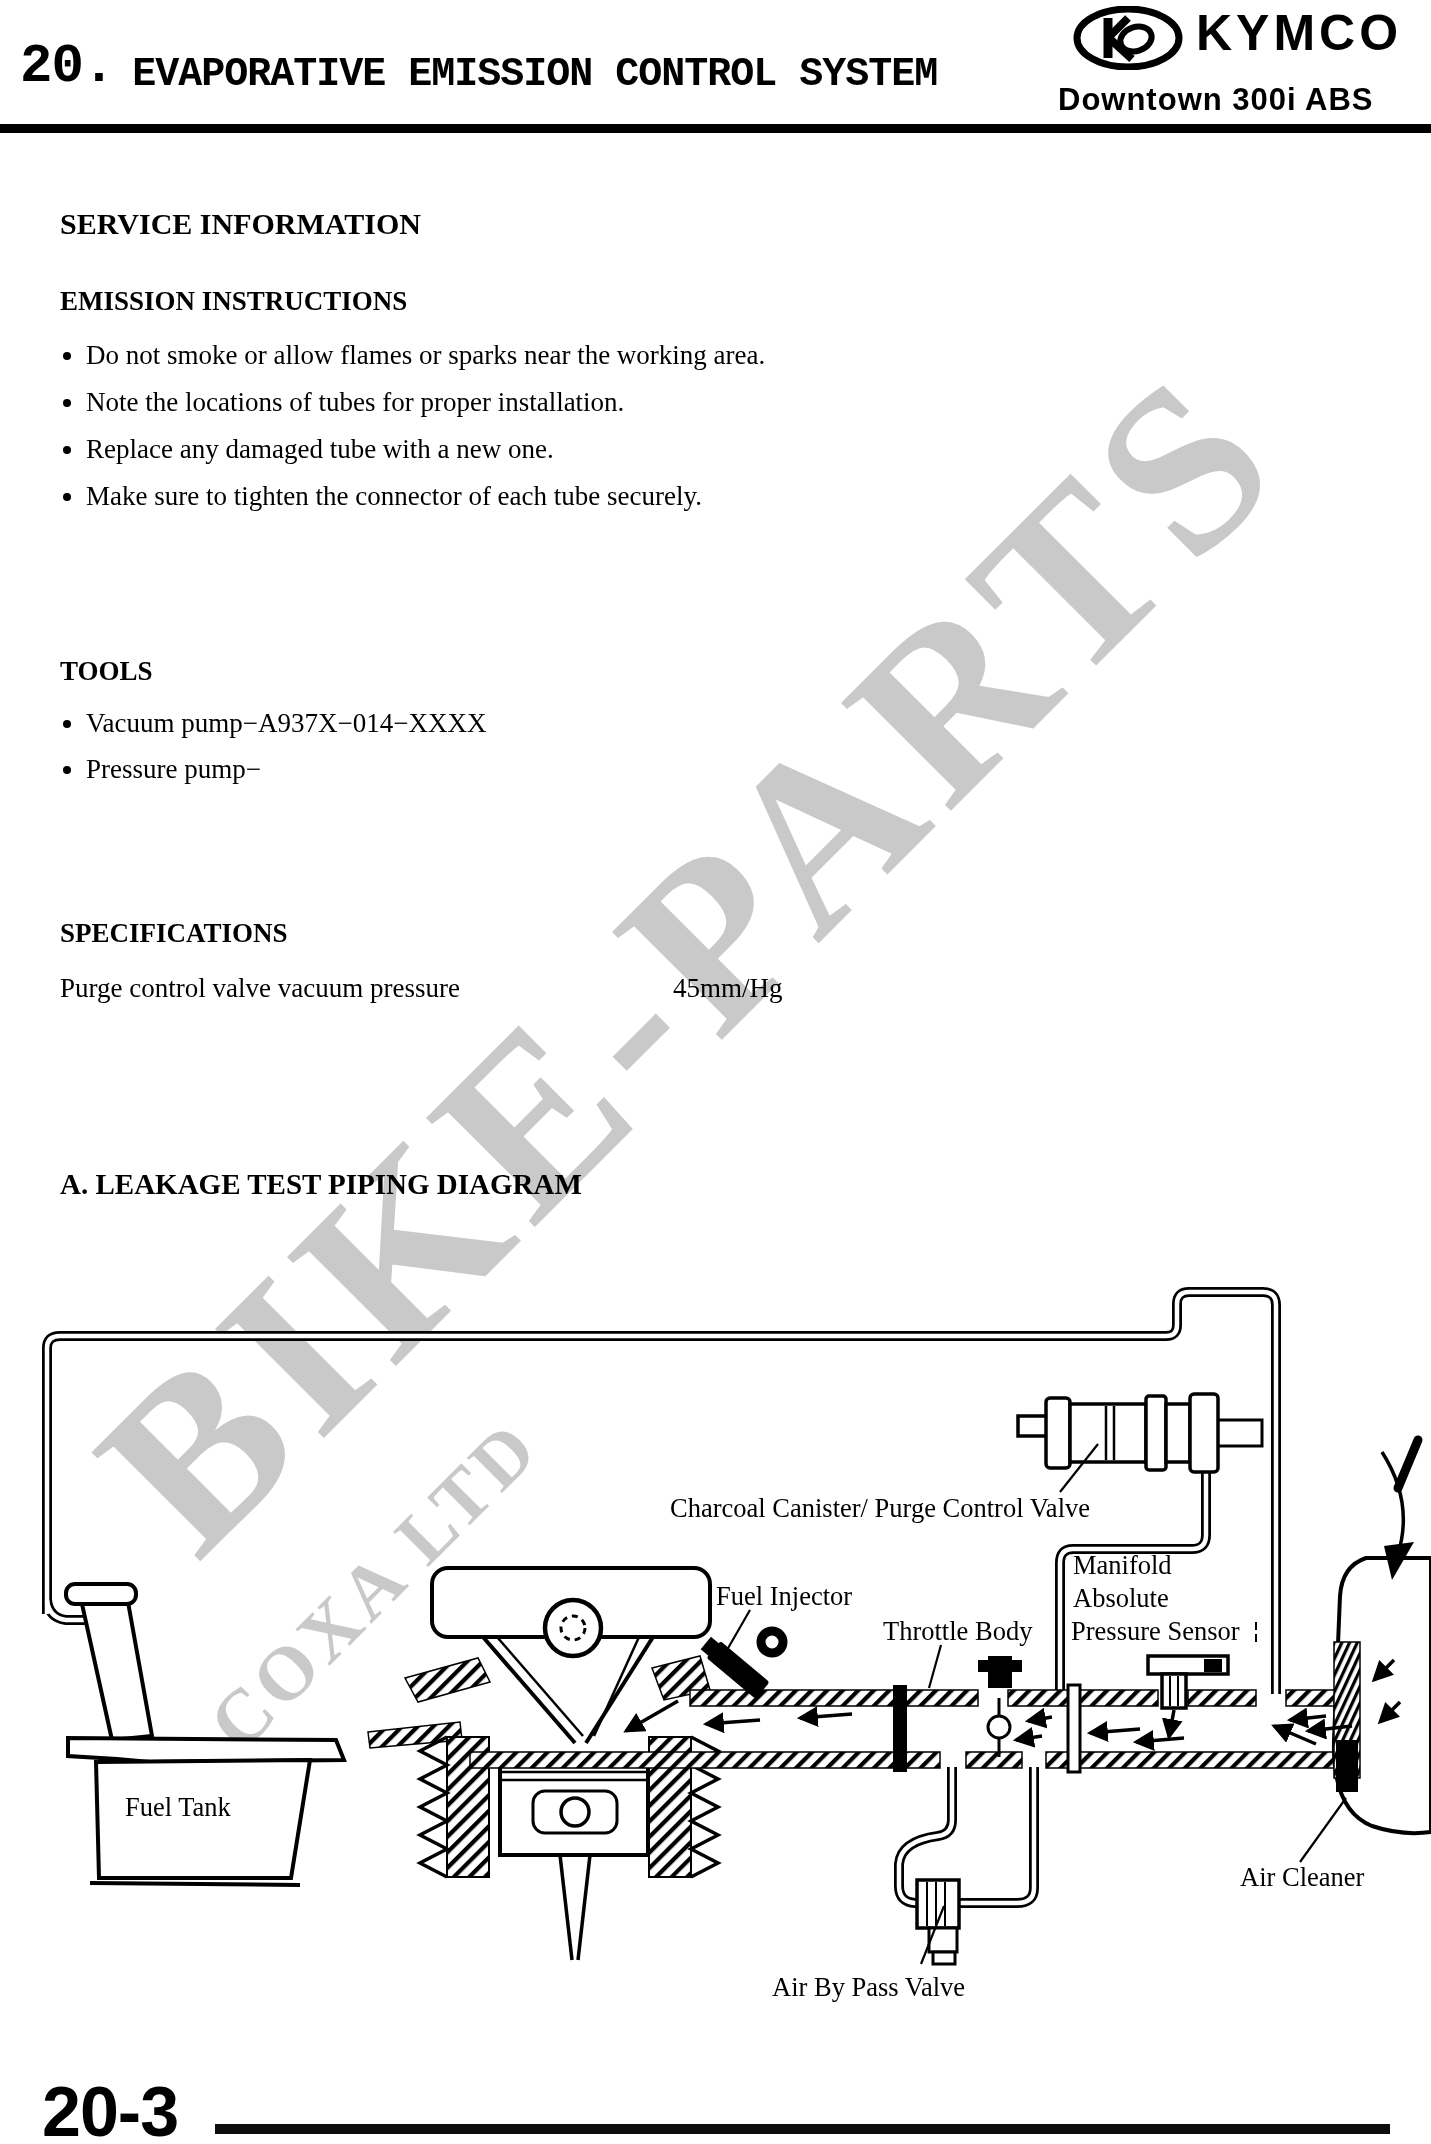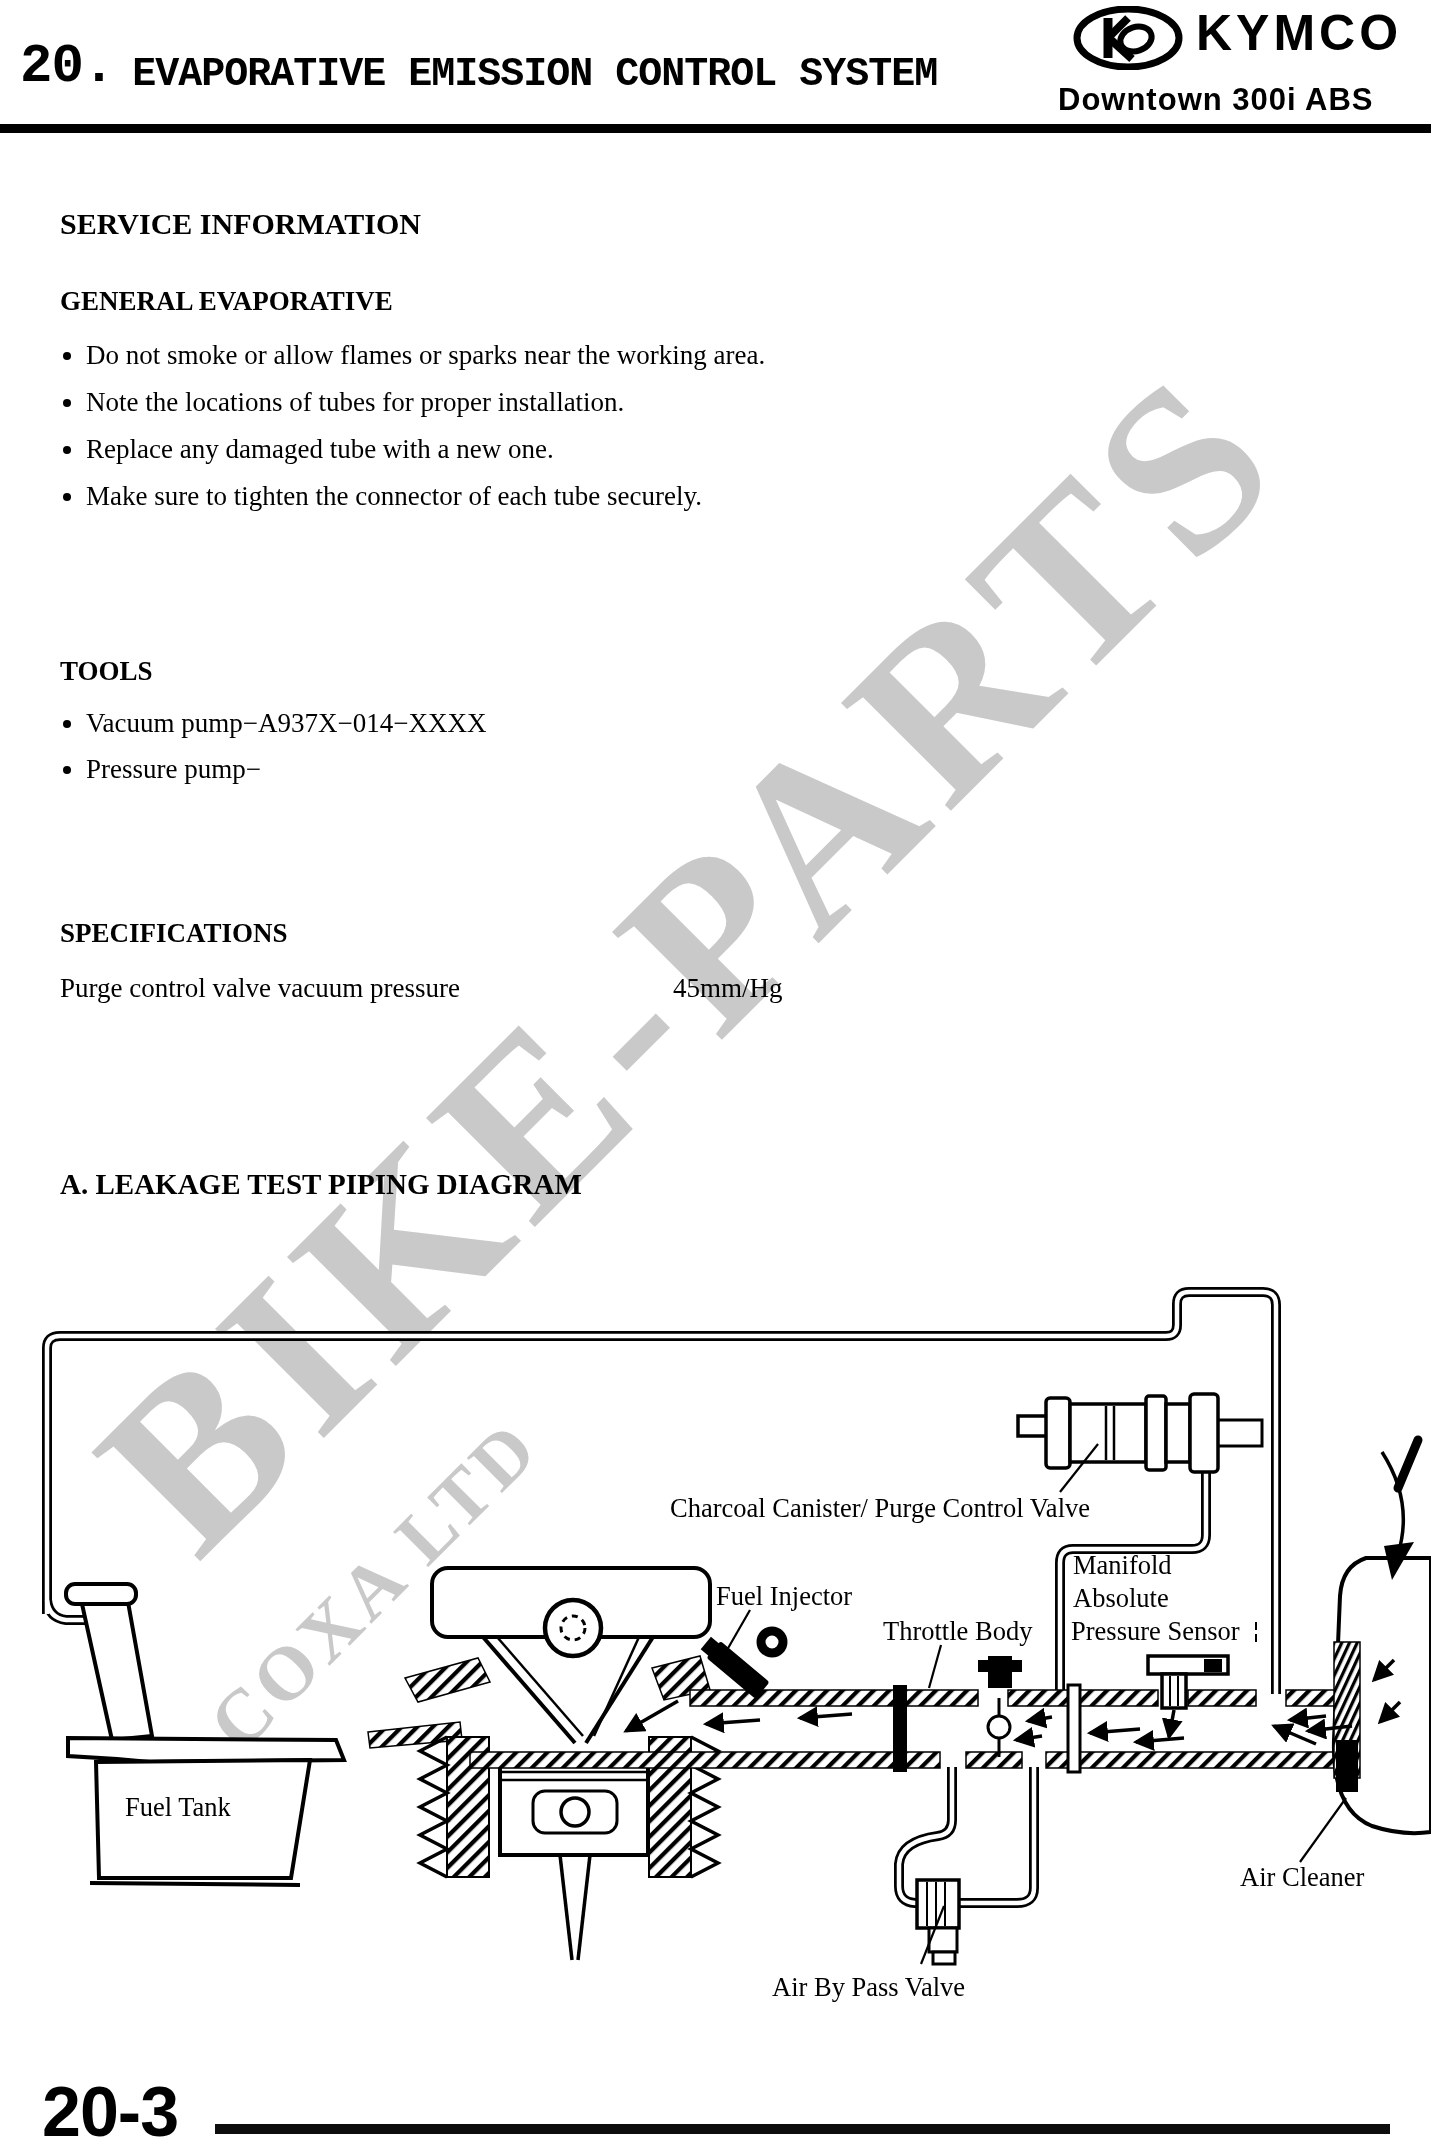--- a/index.html
+++ b/index.html
@@ -66,21 +66,21 @@
       <line x1="36" y1="32" x2="56" y2="12" stroke="#000" stroke-width="8"></line>
       <line x1="38" y1="33" x2="60" y2="53" stroke="#000" stroke-width="8"></line>
       <ellipse cx="64" cy="33" rx="16" ry="12" fill="none" stroke="#000" stroke-width="6" transform="rotate(-18 64 33)"></ellipse>
     </svg>
   </div>
   <div class="brand">KYMCO</div>
   <div class="model">Downtown 300i ABS</div>
   <div class="hdr-rule"></div>
 
   <div class="abs h1" style="top:207px;">SERVICE INFORMATION</div>
-  <div class="abs h2" style="top:286px;">GENERAL EVAPORATIVE</div>
+  <div class="abs h2" style="top:286px;">EMISSION INSTRUCTIONS</div>
   <ul class="abs blist" style="top:332px;width:1100px;">
     <li>Do not smoke or allow flames or sparks near the working area.</li>
     <li>Note the locations of tubes for proper installation.</li>
     <li>Replace any damaged tube with a new one.</li>
     <li>Make sure to tighten the connector of each tube securely.</li>
   </ul>
 
   <div class="abs h2" style="top:656px;">TOOLS</div>
   <ul class="abs blist tools" style="top:700px;width:1100px;">
     <li>Vacuum pump−A937X−014−XXXX</li>

